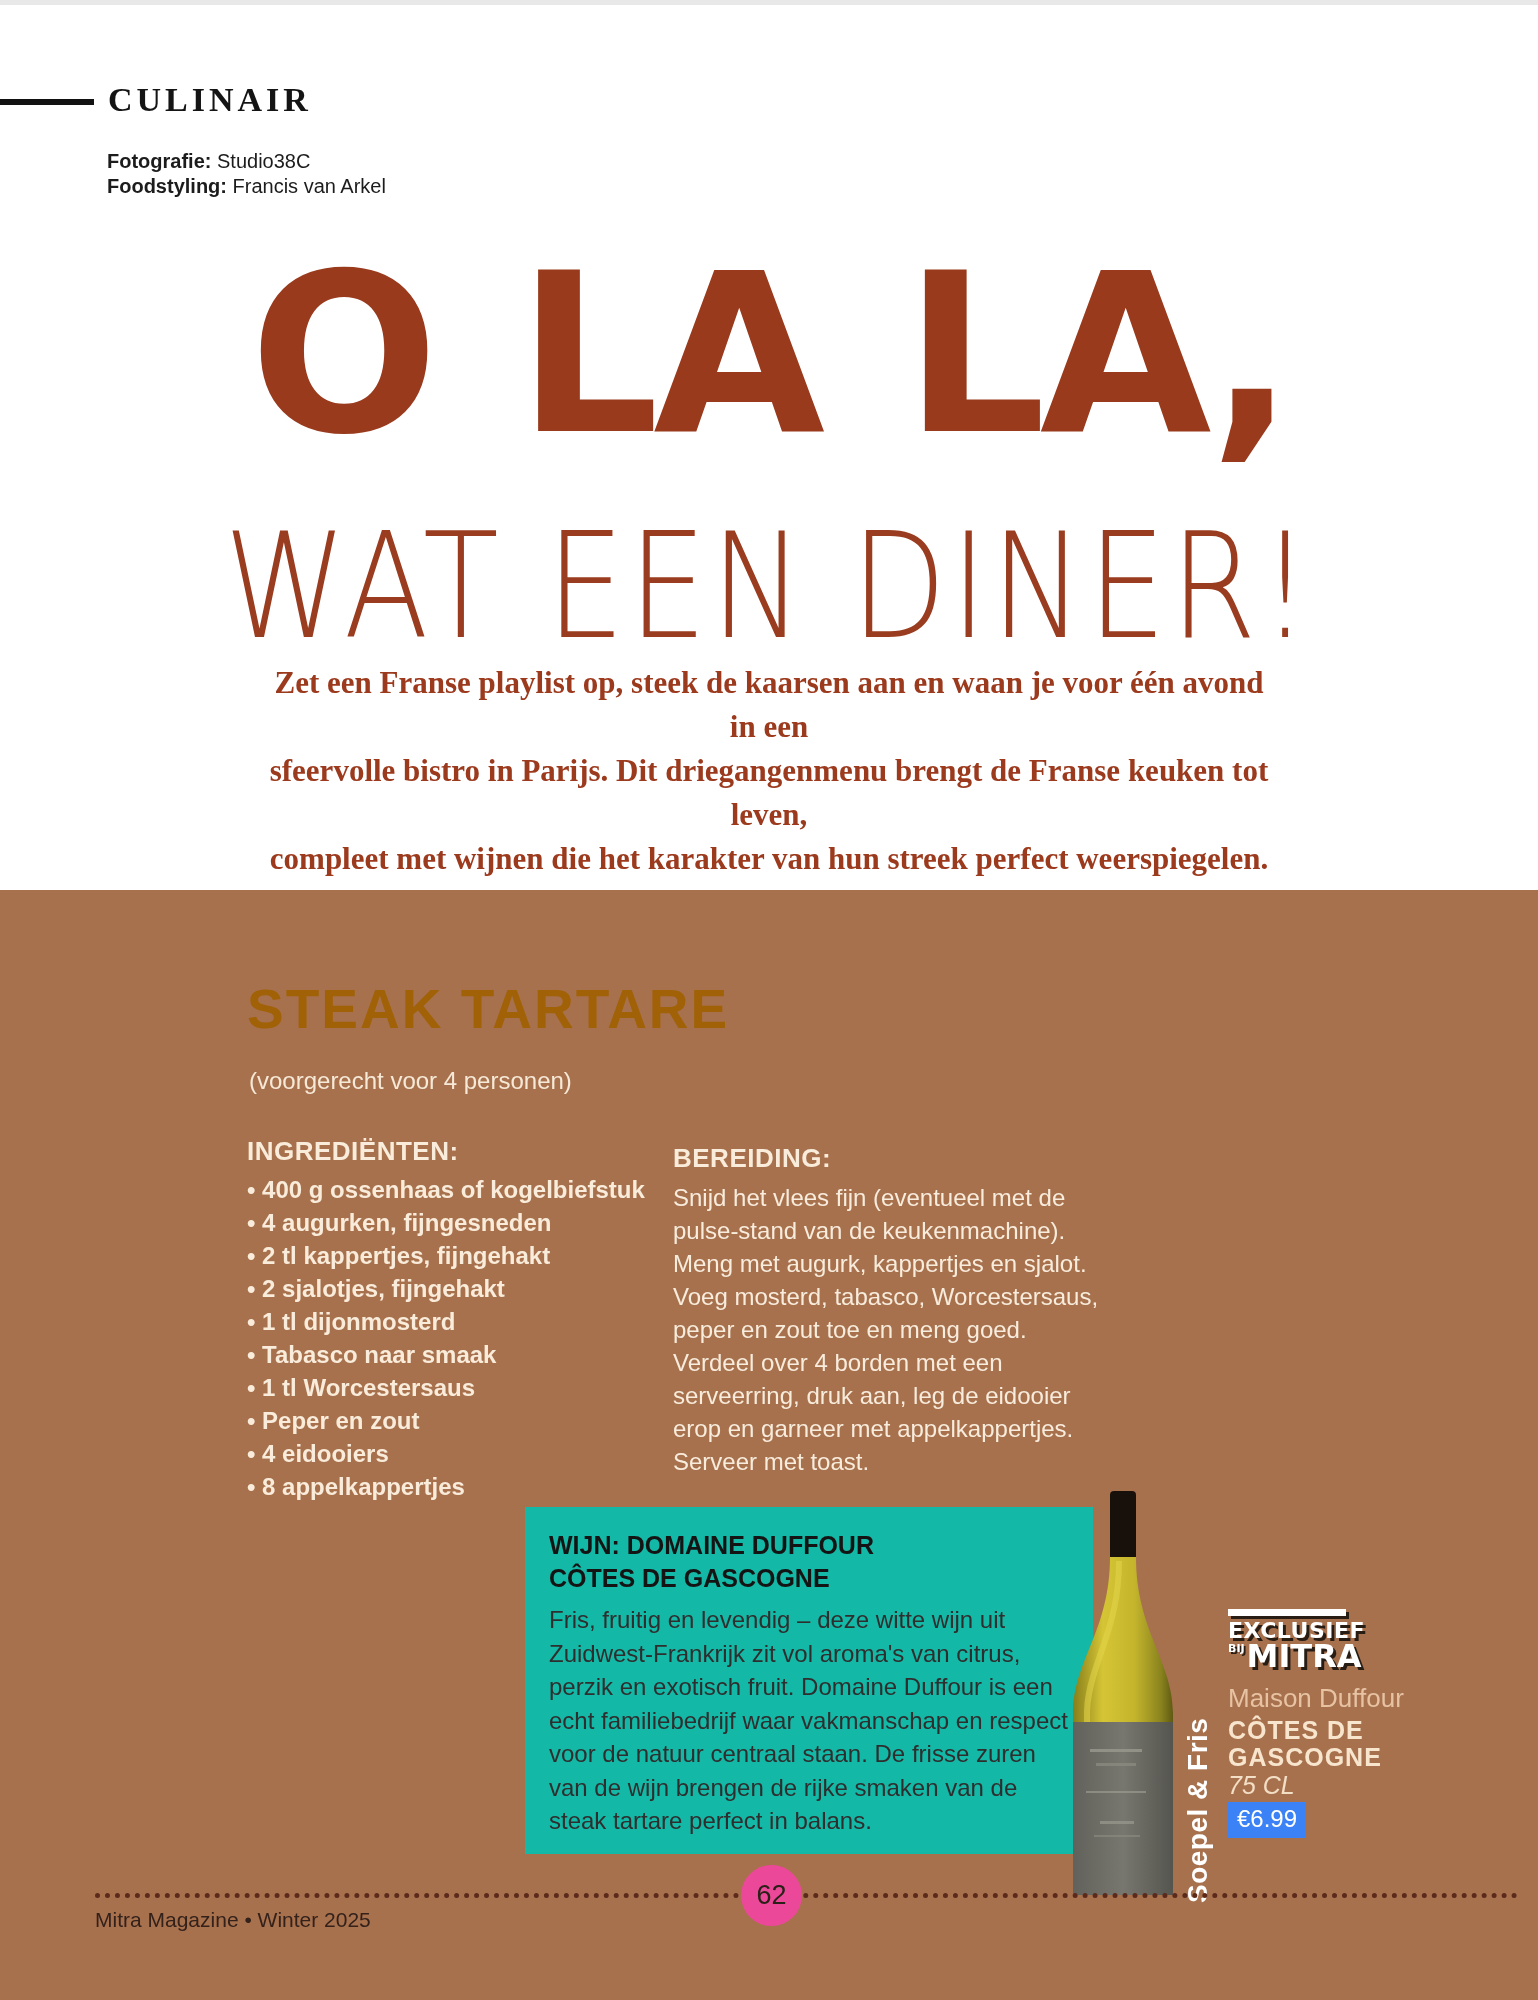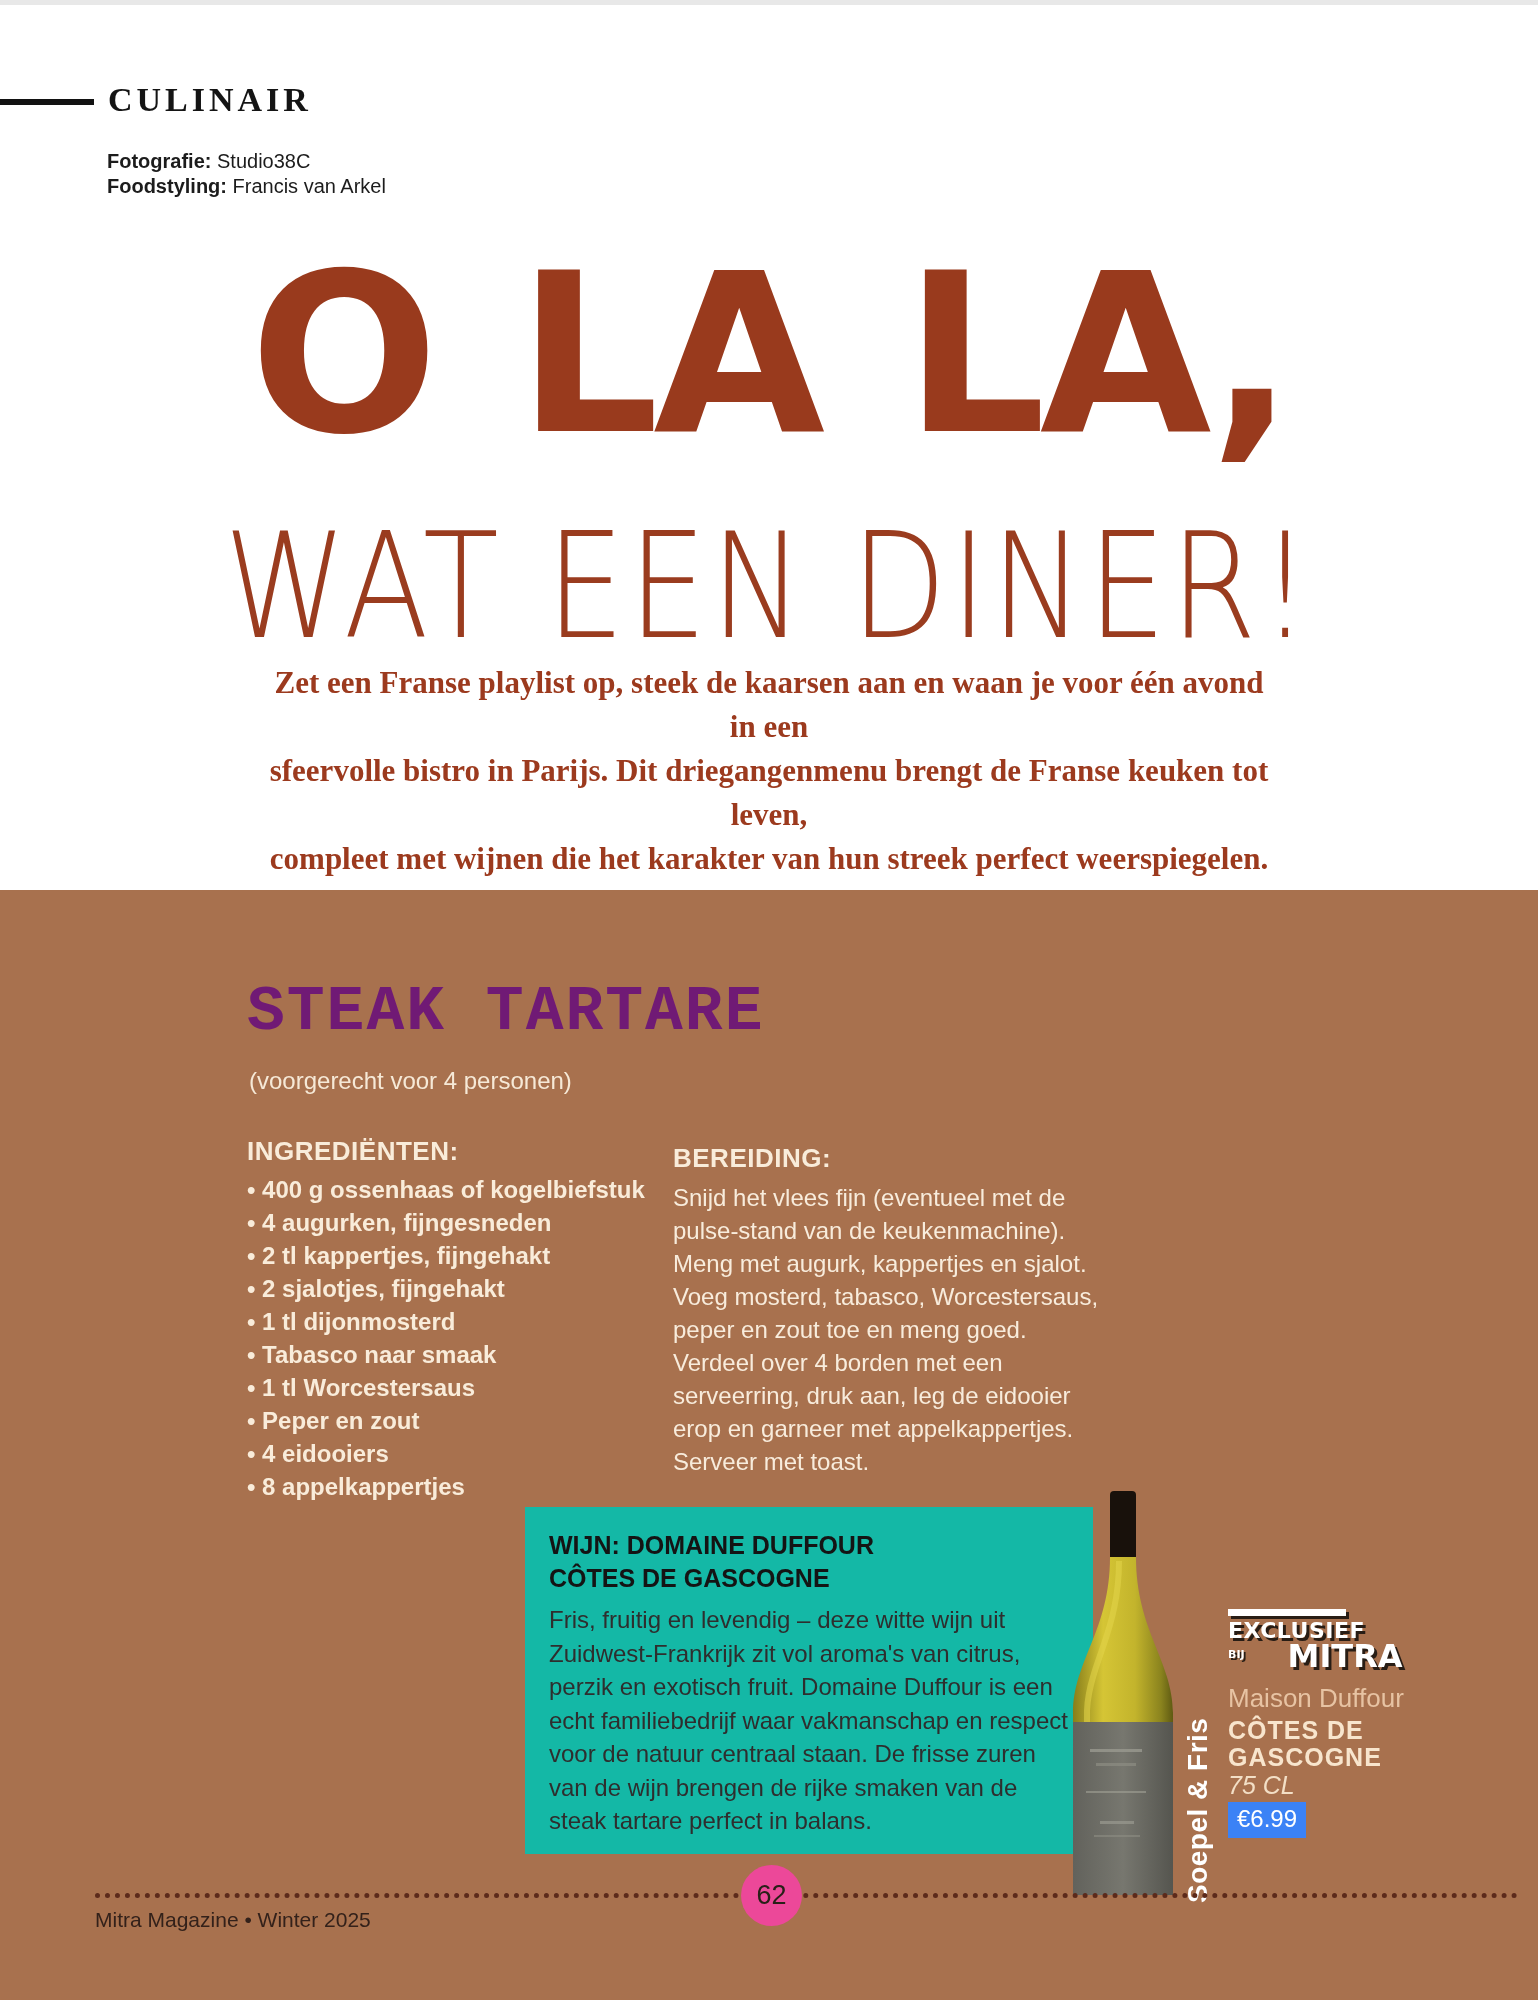--- a/index.html
+++ b/index.html
@@ -27,22 +27,22 @@
     color:#9a3c1f;transform:scaleY(1.18);transform-origin:top center;}
 
   .intro{left:269px;top:656px;width:1000px;text-align:center;
     font-family:"Liberation Serif",serif;font-weight:600;
     font-size:31px;line-height:44px;color:#9c3a1e;}
 
   
   .brown{left:0;top:885px;width:1538px;height:1115px;background:#a8714e;}
 
   .recipe-title{left:247px;top:972px;
-    font-family:Liberation Mono, monospace;
-    font-weight:700;font-size:63px;letter-spacing:2px;color:#701a75;}
+    font-family:Liberation Sans, sans-serif;
+    font-weight:700;font-size:55px;letter-spacing:2px;color:#a16207;}
   .recipe-sub{left:249px;top:1062px;font-size:24px;color:#f6e9d7;}
 
   .ing-header{left:247px;top:1131px;font-weight:700;font-size:26px;
     letter-spacing:.5px;color:#f9ecda;}
   .ing-list{left:247px;top:1168px;width:470px;list-style:none;margin:0;padding:0;}
   .ing-list li{font-weight:700;font-size:24px;line-height:33px;color:#f9ecda;}
   .ing-list li::before{content:"• ";}
 
   .prep-header{left:673px;top:1138px;font-weight:700;font-size:26px;
     letter-spacing:.5px;color:#f9ecda;}
@@ -62,21 +62,21 @@
   .taste-label{left:1182px;top:1898px;width:260px;
     transform:rotate(-90deg);transform-origin:0 0;
     font-weight:700;font-size:28px;color:#ffffff;letter-spacing:.5px;}
 
   .badge{left:1228px;top:1604px;color:#ffffff;
     font-family:"DejaVu Sans","Liberation Sans",sans-serif;}
   .badge-bar{width:118px;height:7px;background:#ffffff;
     box-shadow:3px 3px 0 rgba(25,20,15,.9);margin-bottom:4px;}
   .badge-excl{font-weight:700;font-size:22px;line-height:1;letter-spacing:.5px;
     text-shadow:3px 3px 0 rgba(25,20,15,.9);}
-  .badge-row{display:flex;align-items:center;margin-top:1px;gap:41px;}
+  .badge-row{display:flex;align-items:flex-start;margin-top:1px;}
   .badge-bij{font-weight:700;font-size:11px;line-height:1;margin:0 2px 4px 0;
     text-shadow:2px 2px 0 rgba(25,20,15,.9);}
   .badge-brand{font-weight:700;font-size:32px;line-height:.85;
     text-shadow:3px 3px 0 rgba(25,20,15,.9);}
 
   .producer{left:1228px;top:1678px;font-size:26px;color:#e7c3a3;}
   .pname{left:1228px;font-weight:700;font-size:25px;letter-spacing:1px;color:#f8e5cd;}
   .pname1{top:1711px;} .pname2{top:1738px;}
   .volume{left:1228px;top:1766px;font-style:italic;font-size:25px;color:#f3dfc6;}
   .price{left:1228px;top:1797px;background:#3b82f6;color:#ffffff;

